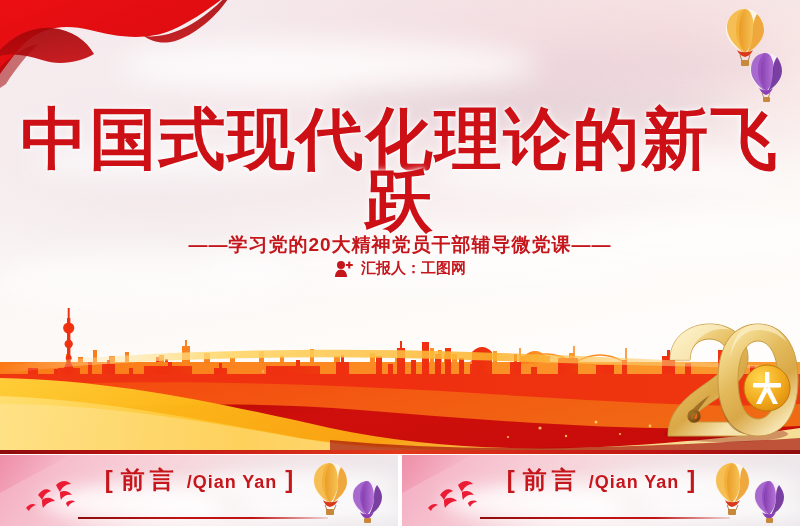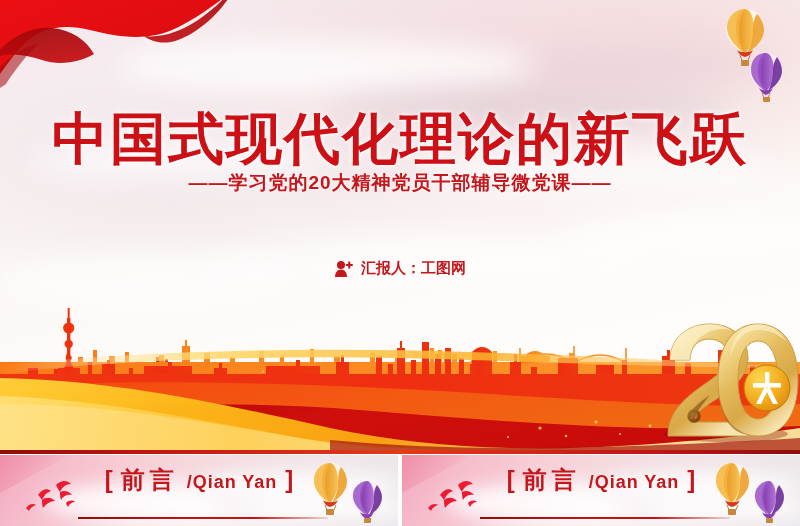--- a/index.html
+++ b/index.html
@@ -28,21 +28,21 @@
   .c8{left:560px;top:210px;width:280px;height:52px;background:rgba(255,255,255,.58);}
 
   
   .flag{position:absolute;left:-6px;top:-4px;width:270px;height:120px;}
 
   
   .balloon{position:absolute;}
 
   
   .titlewrap{position:absolute;left:0;top:108px;width:800px;text-align:center;}
-  .maintitle{font-size:56px;line-height:62px;font-weight:bold;color:#cc1016;
+  .maintitle{font-size:67px;line-height:62px;font-weight:bold;color:#cc1016;
              letter-spacing:2px;
              text-shadow:0 0 3px rgba(255,255,255,.95),0 0 7px rgba(255,255,255,.85),
                          1px 1px 0 rgba(255,255,255,.7);
              font-family:"DejaVu Sans","Liberation Sans",sans-serif;}
   .subtitle{font-size:19px;font-weight:bold;color:#c5161c;letter-spacing:1px;
             text-shadow:0 0 3px rgba(255,255,255,.9);
             font-family:Liberation Sans, sans-serif;}
 
   .metarow{position:absolute;left:0;top:259px;width:800px;display:flex;
            justify-content:center;align-items:flex-start;gap:44px;}

